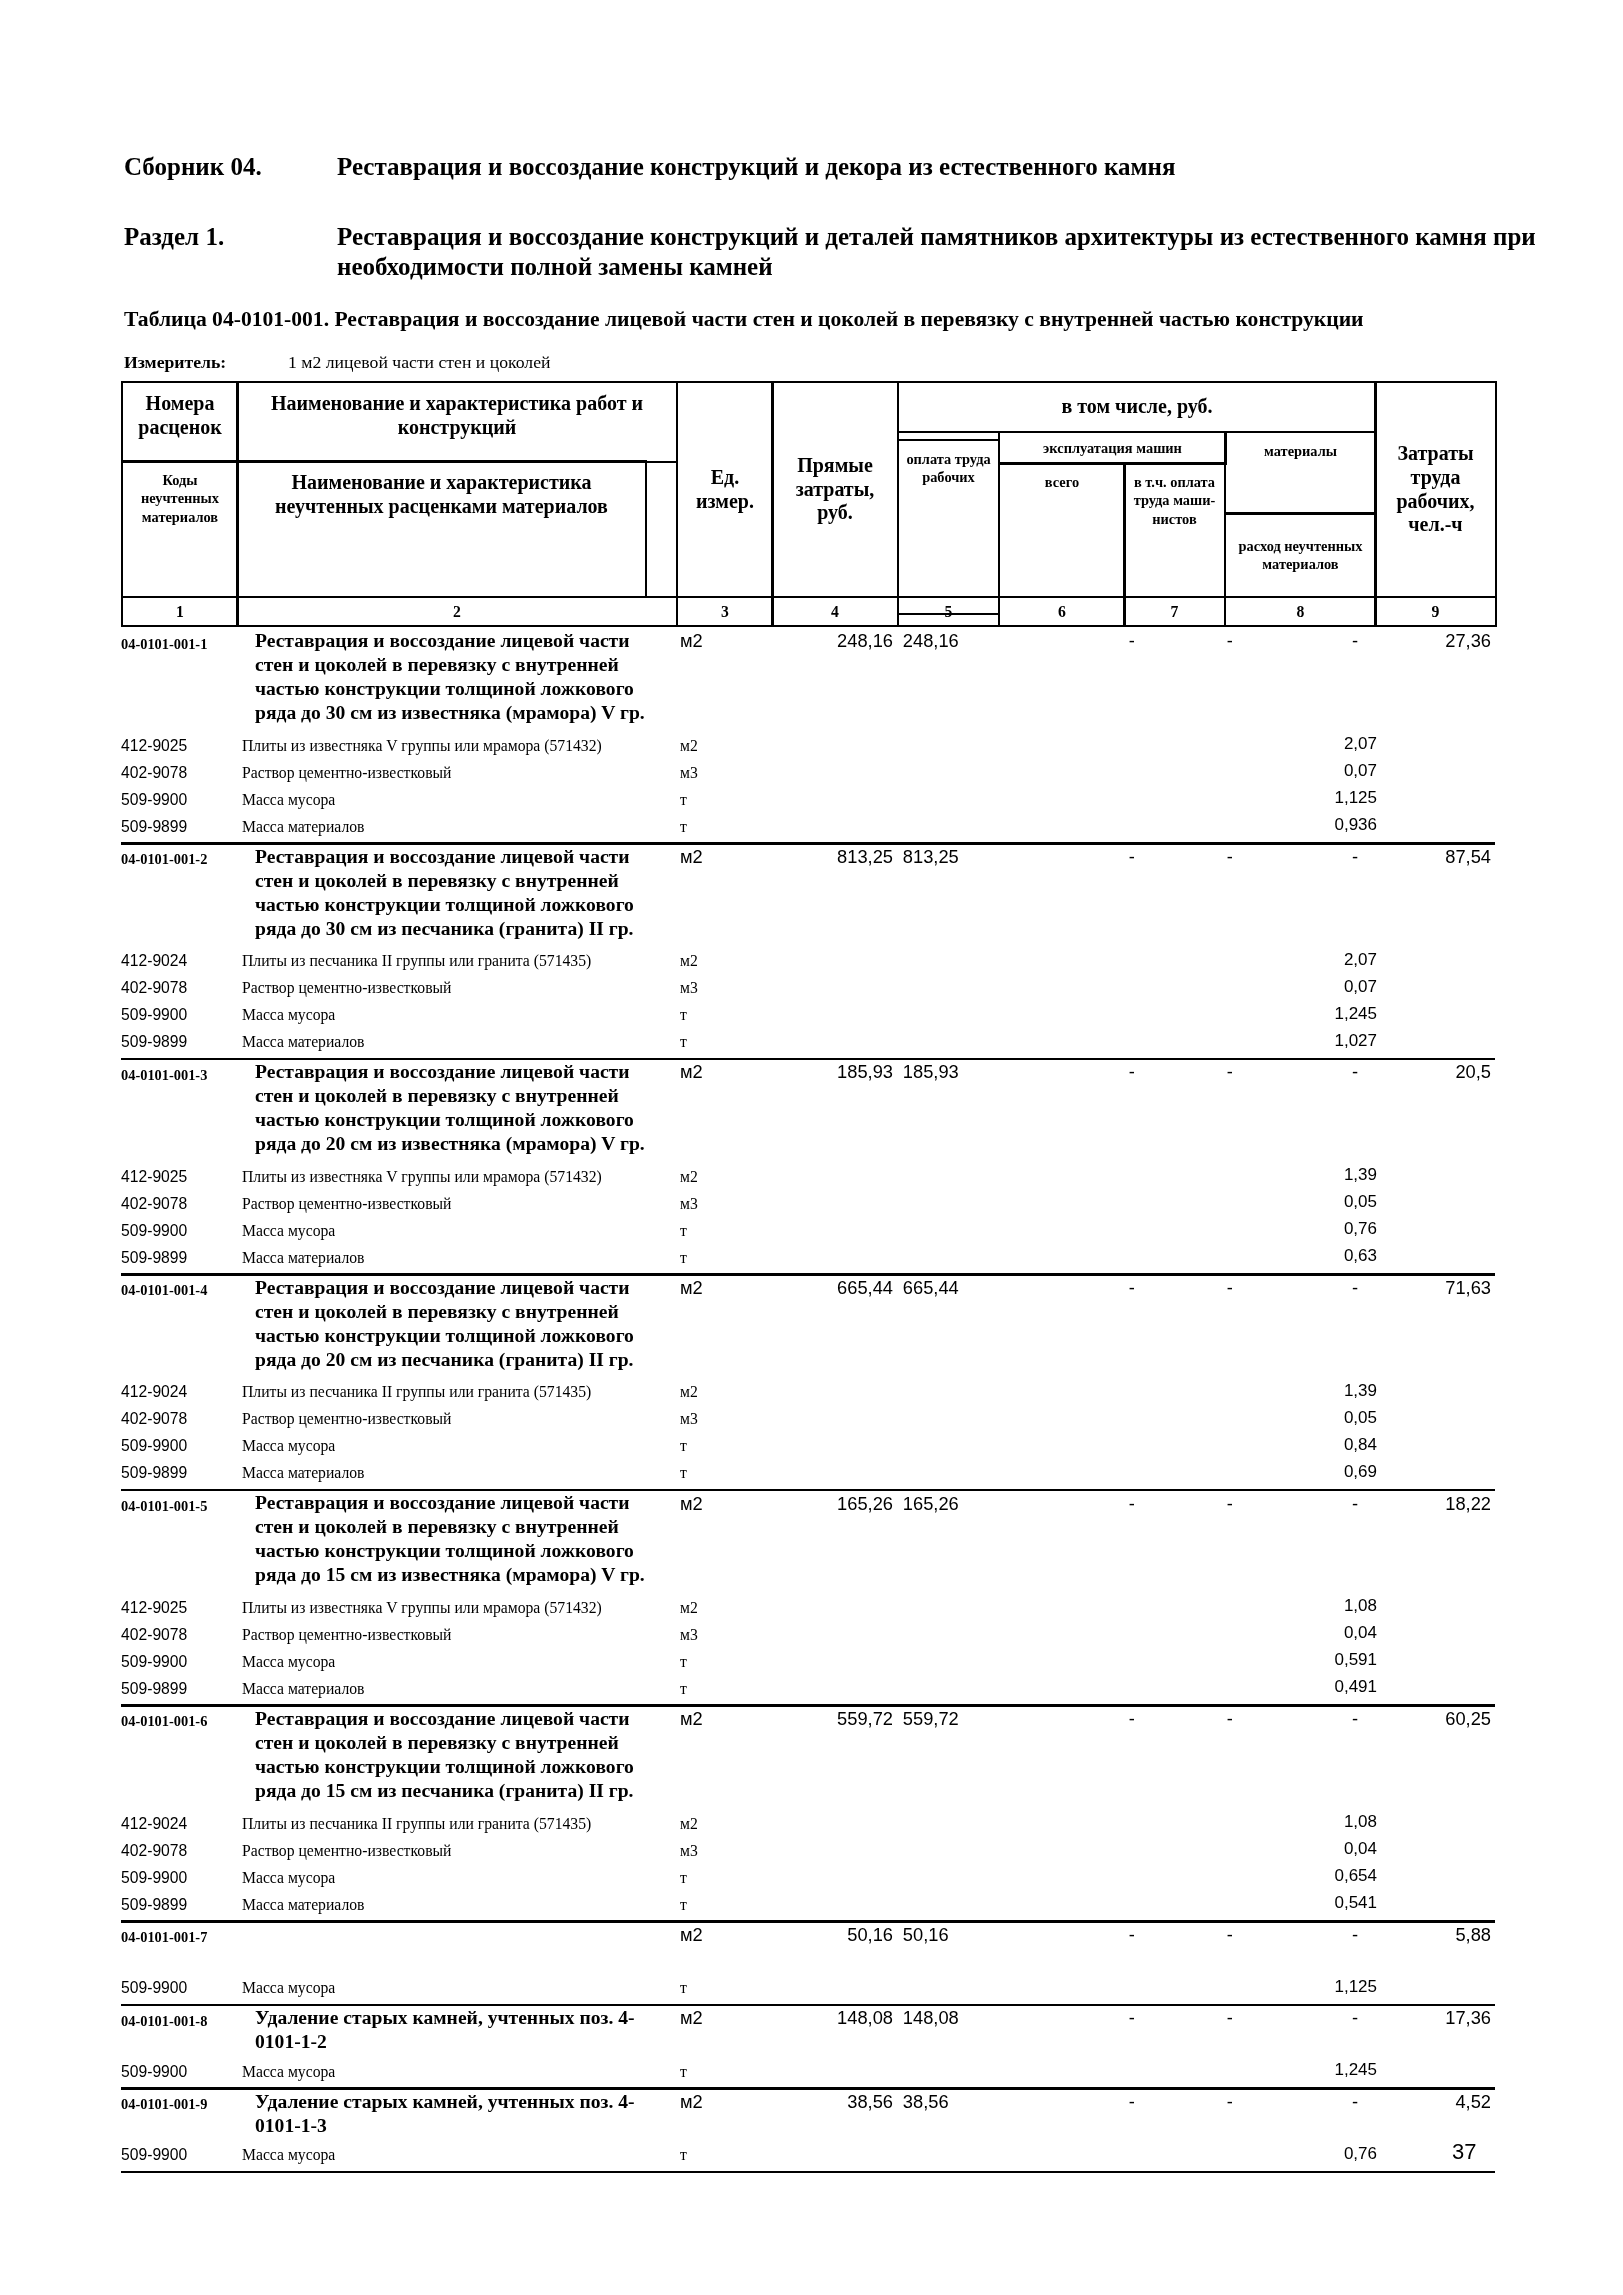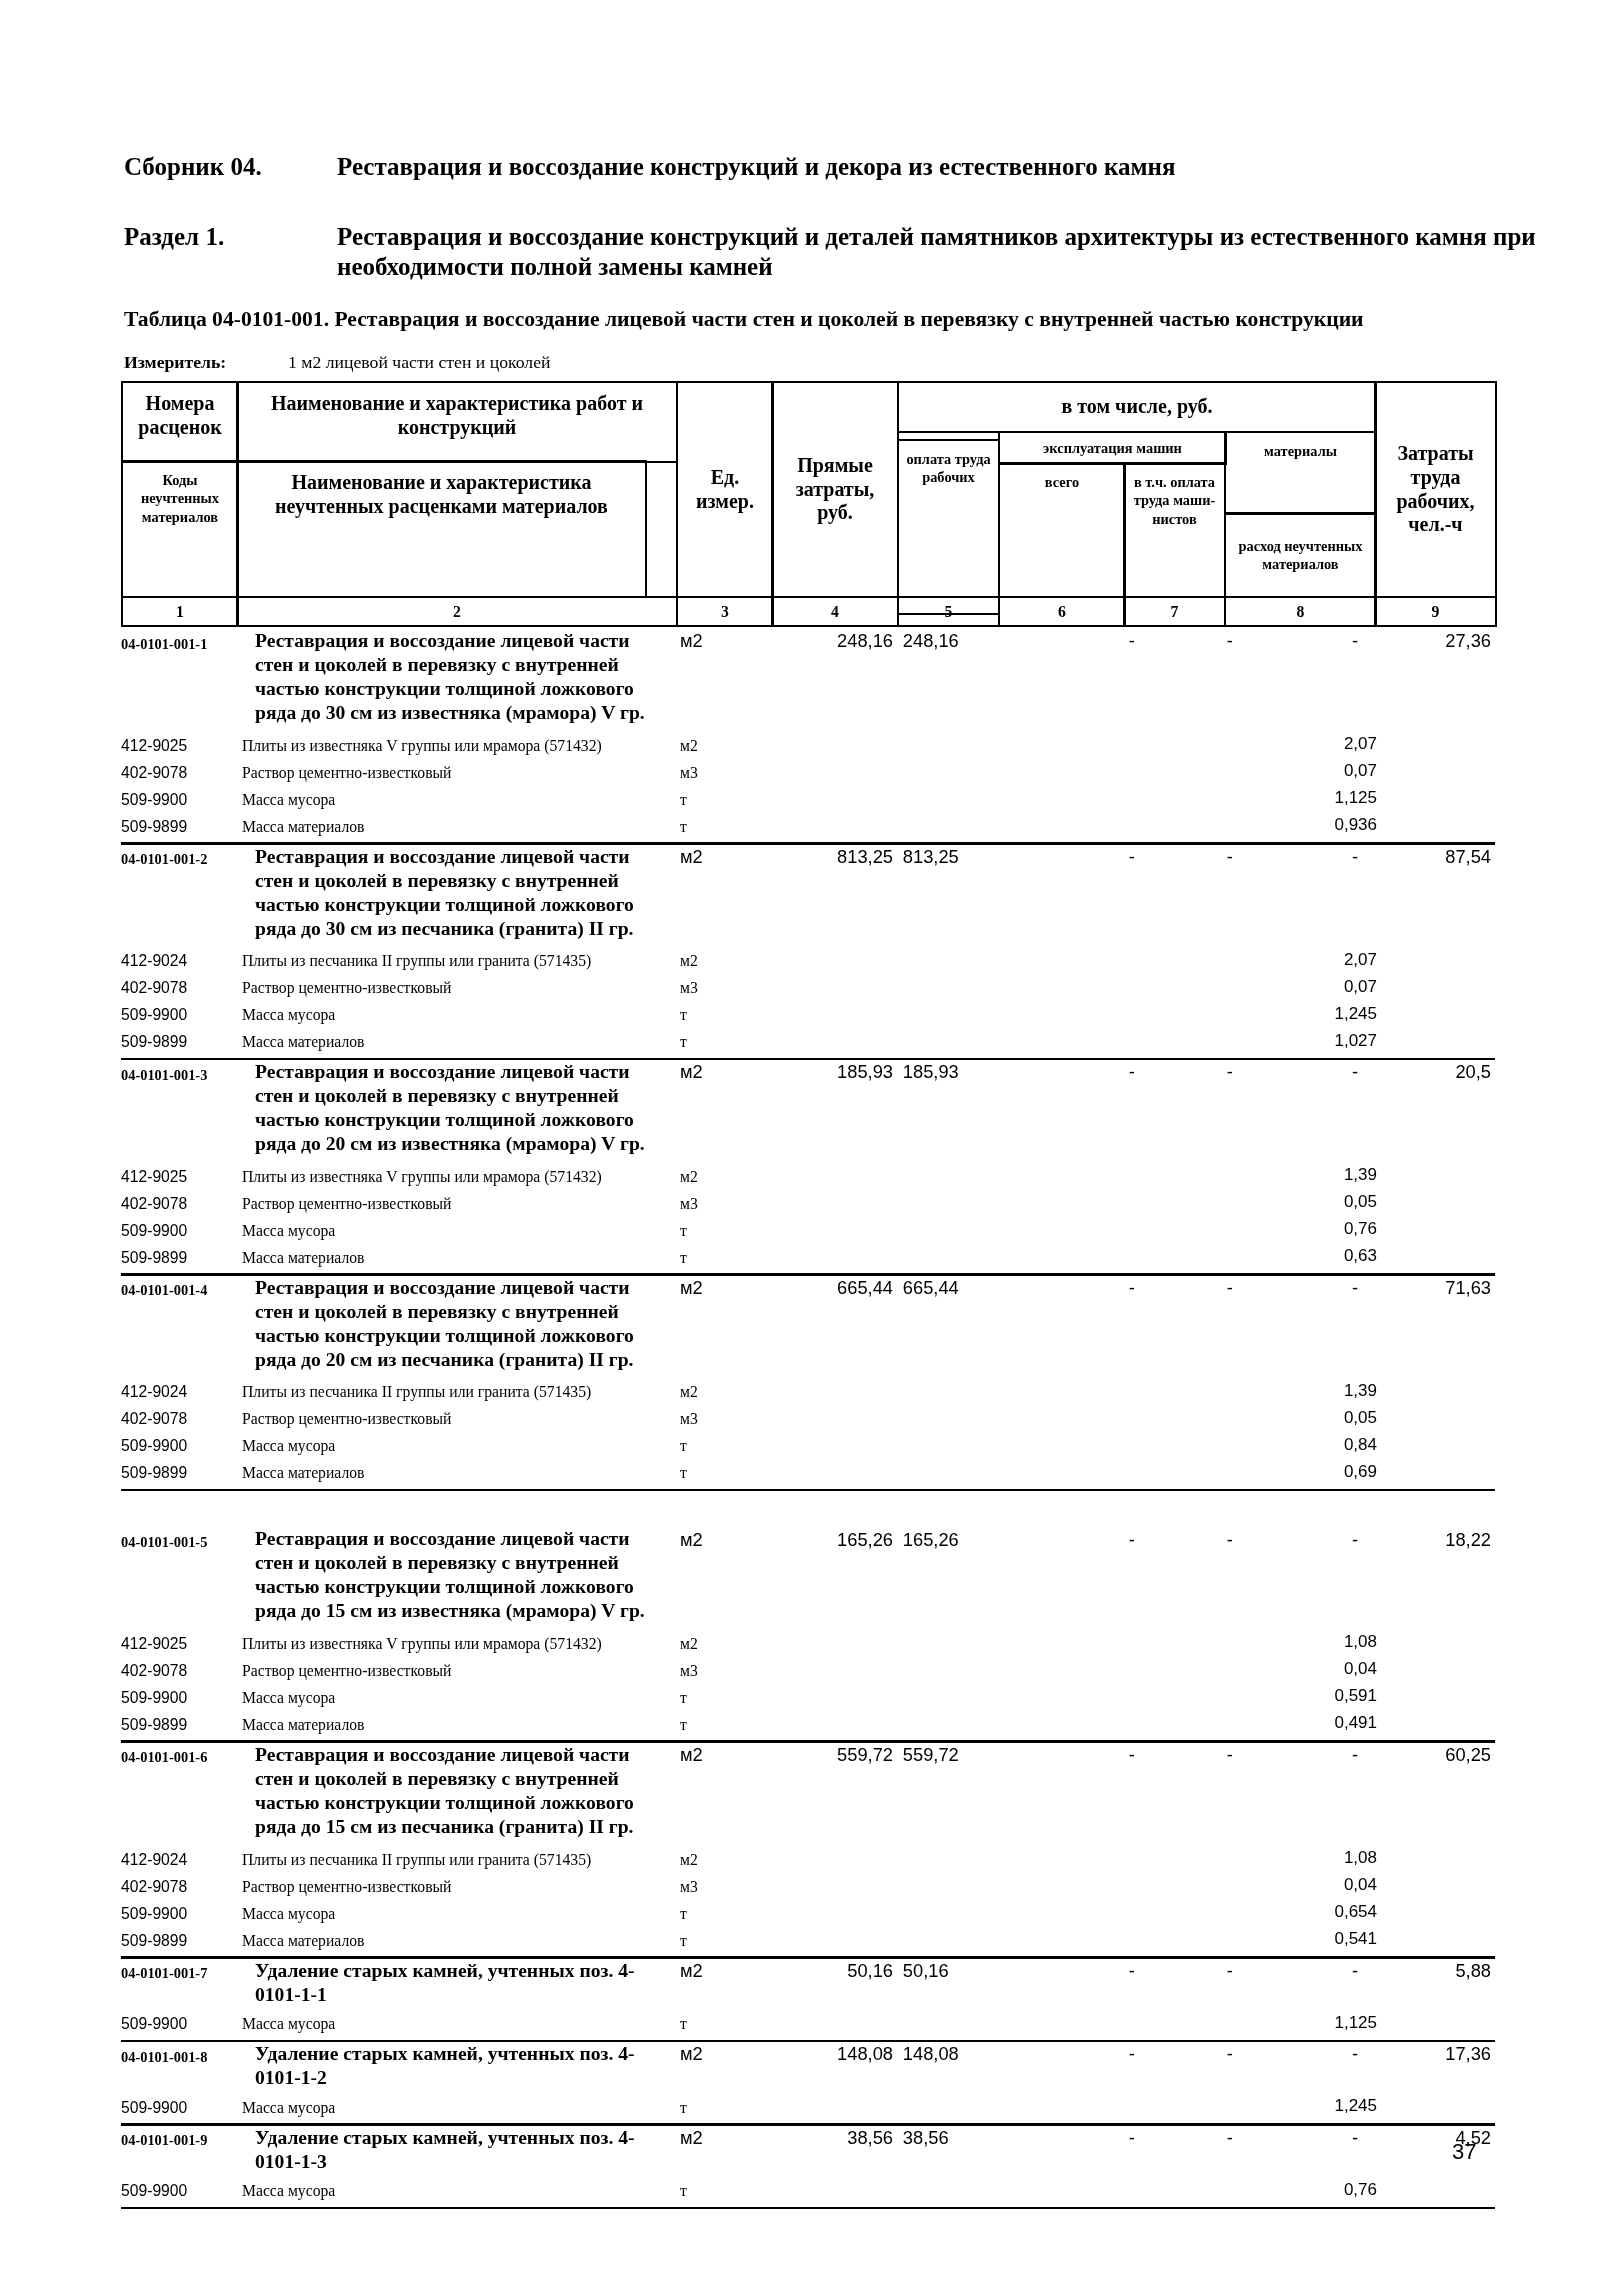--- a/index.html
+++ b/index.html
@@ -234,21 +234,21 @@
     <div class="mat-row">
         <span class="mat-code">509-9899</span>
         <span class="mat-name">Масса материалов</span>
         <span class="mat-unit">т</span>
         <span class="mat-qty">0,69</span>
       </div>
     <div class="sep"></div>
   </div>
 
   <div class="entry">
-    <div class="main-row" style="height:105px;margin-top:36px;">
+    <div class="main-row" style="height:105px;">
       <span class="m-code">04-0101-001-5</span>
       <span class="m-name">Реставрация и воссоздание лицевой части стен и цоколей в перевязку с внутренней частью конструкции толщиной ложкового ряда до 15 см из известняка (мрамора) V гр.</span>
       <span class="m-unit">м2</span>
       <span class="num c4">165,26</span>
       <span class="num c5">165,26</span>
       <span class="num c6">-</span>
       <span class="num c7">-</span>
       <span class="num c8">-</span>
       <span class="num c9">18,22</span>
     </div>
@@ -314,21 +314,20 @@
         <span class="mat-name">Масса материалов</span>
         <span class="mat-unit">т</span>
         <span class="mat-qty">0,541</span>
       </div>
     <div class="sep"></div>
   </div>
 
   <div class="entry">
     <div class="main-row" style="height:54px;">
       <span class="m-code">04-0101-001-7</span>
-      <span class="m-name">Удаление старых камней, учтенных поз. 4-0101-1-1</span>
       <span class="m-unit">м2</span>
       <span class="num c4">50,16</span>
       <span class="num c5">50,16</span>
       <span class="num c6">-</span>
       <span class="num c7">-</span>
       <span class="num c8">-</span>
       <span class="num c9">5,88</span>
     </div>
     <div class="mat-row">
         <span class="mat-code">509-9900</span>

